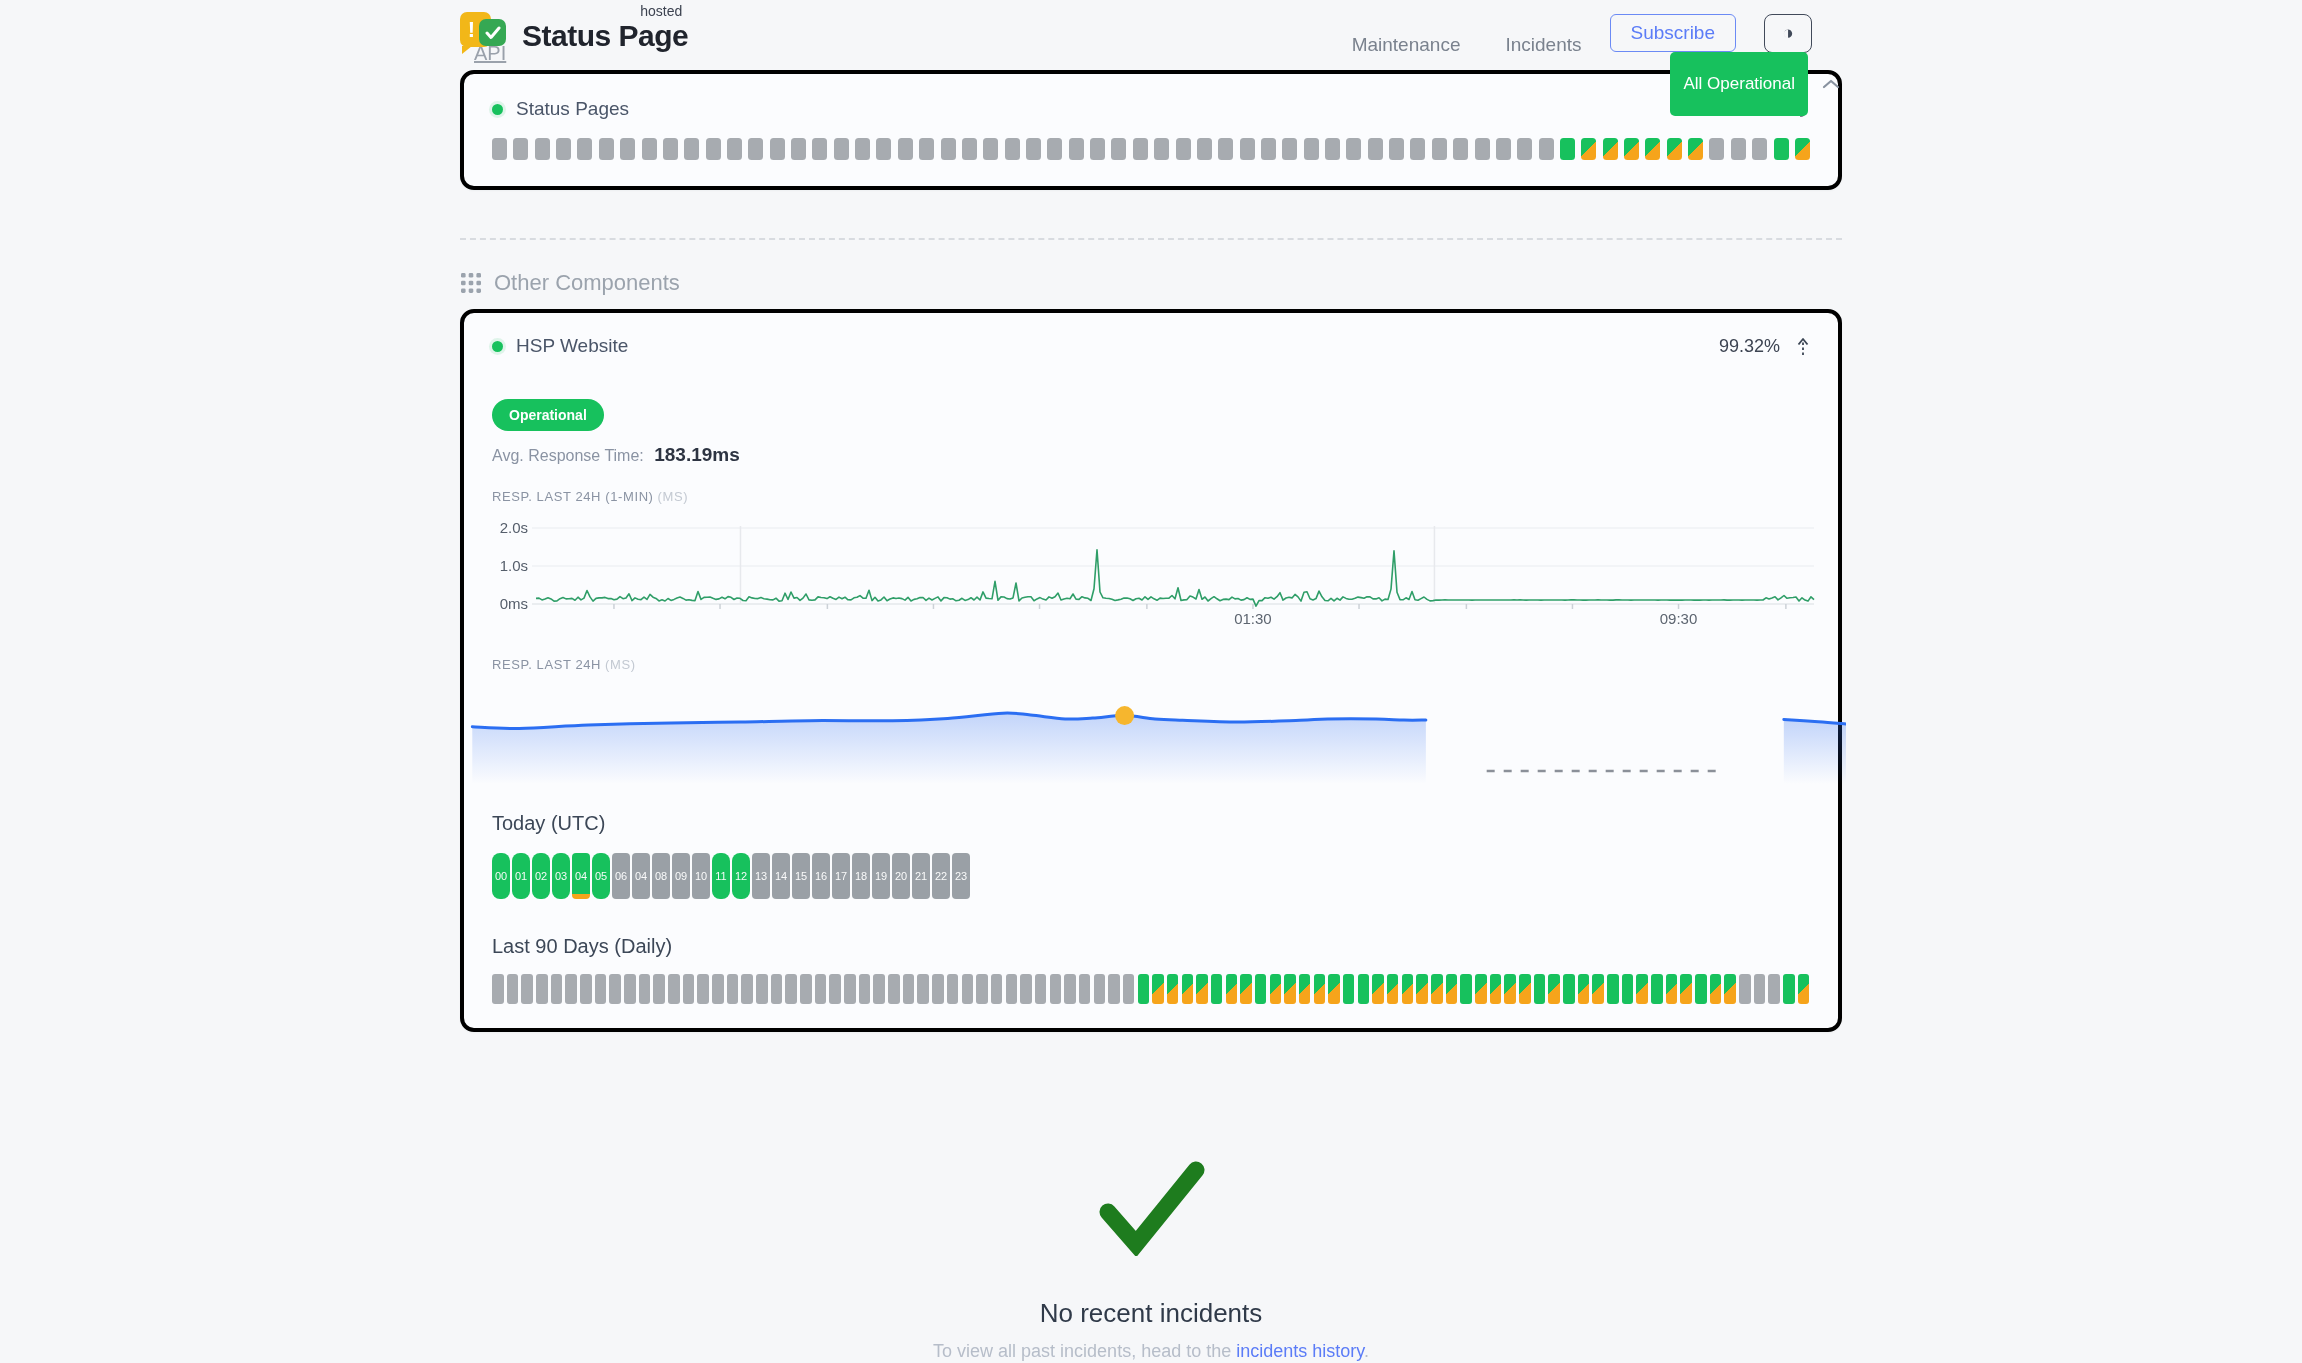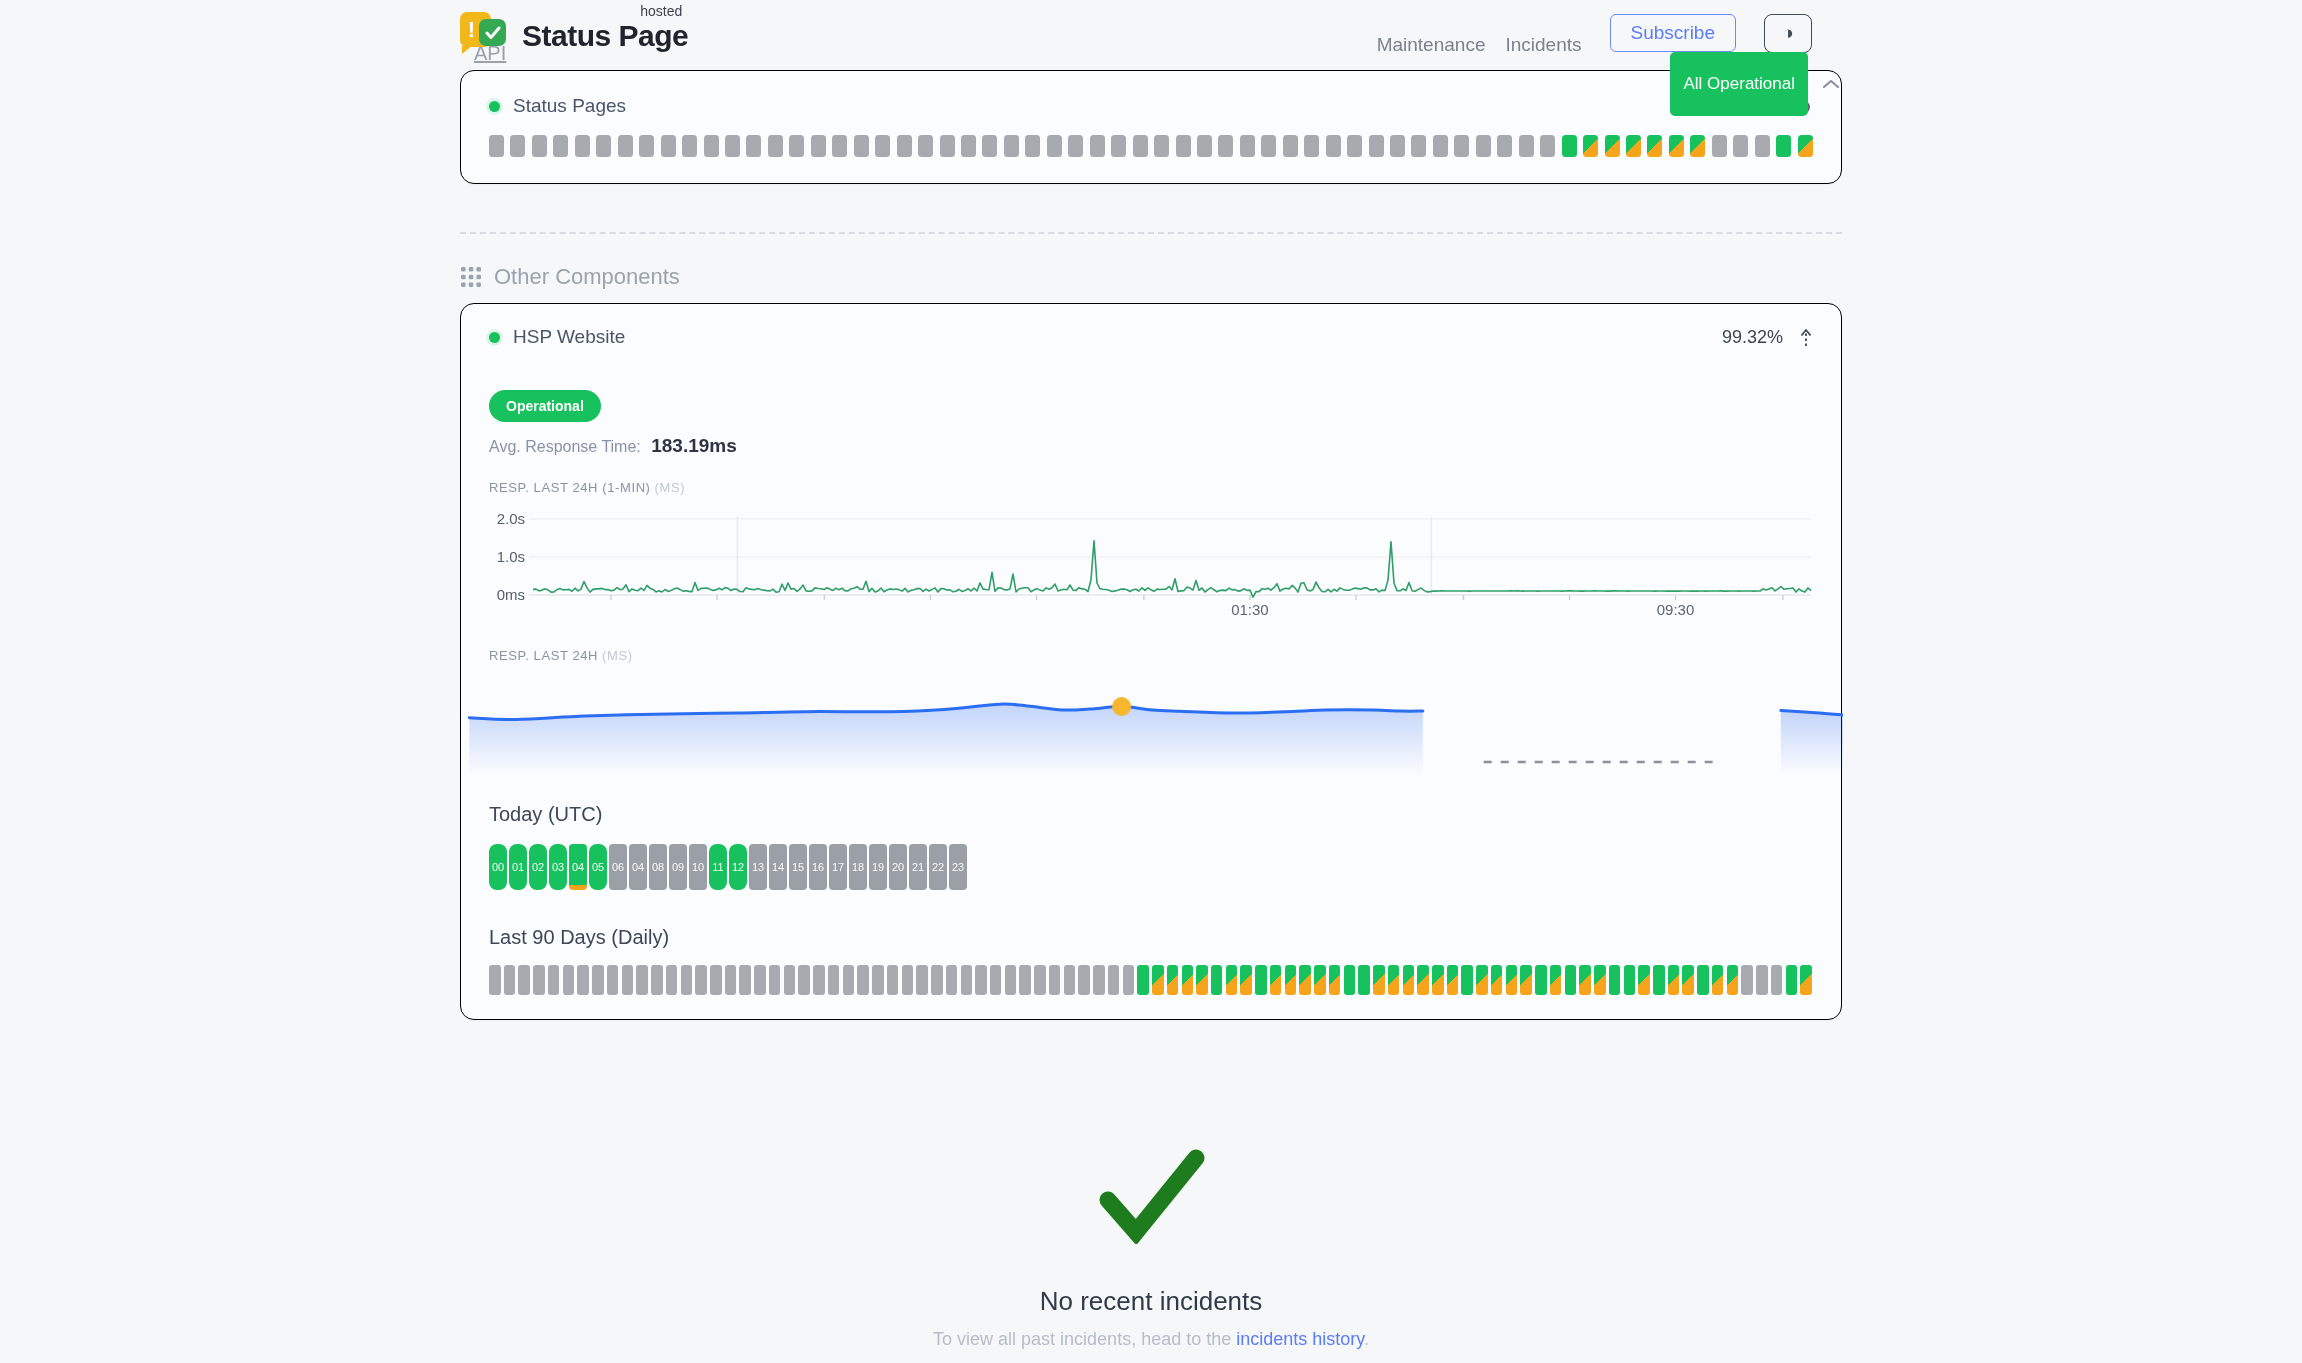--- a/index.html
+++ b/index.html
@@ -17,32 +17,32 @@
   .brand{display:flex;align-items:center;gap:14px;cursor:pointer;}
   .logo-ic{position:relative;width:48px;height:46px;}
   .logo-bubble{position:absolute;left:0;top:2px;width:31px;height:35px;background:#f2b718;border-radius:7px;color:#fff;
     font-weight:bold;font-size:22px;display:flex;align-items:center;justify-content:center;padding-right:8px;}
   .logo-bubble:after{content:"";position:absolute;left:2px;bottom:-7px;width:0;height:0;border-left:10px solid #f2b718;border-bottom:8px solid transparent;}
   .logo-check{position:absolute;left:19px;top:9px;width:27px;height:27px;background:#35a853;border-radius:7px;display:flex;align-items:center;justify-content:center;}
   .brand-text{position:relative;padding-top:6px;}
   .brand-name{font-size:30px;font-weight:800;color:#20242d;letter-spacing:-0.5px;}
   .hosted{position:absolute;top:-10px;right:6px;font-size:14px;color:#3c4250;font-weight:500;}
   .hdr-right{display:flex;align-items:center;gap:28px;padding-right:30px;}
-  nav{display:flex;gap:20px;margin-top:24px;}
+  nav{display:flex;gap:45px;margin-top:24px;}
   .nav-link{font-size:19px;color:#7a828e;cursor:pointer;}
   .btn-subscribe{background:transparent;border:1.5px solid #6b8af5;color:#5b7cf7;font-size:19px;border-radius:6px;
     padding:7px 20px;cursor:pointer;font-family:inherit;}
   .btn-theme{background:transparent;border:1.5px solid #414a5a;color:#414a5a;border-radius:8px;width:48px;height:39px;
     font-size:19px;cursor:pointer;display:flex;align-items:center;justify-content:center;font-family:inherit;}
   .status-strip{position:absolute;top:52px;right:2px;display:flex;align-items:center;gap:14px;}
   .badge-all{background:var(--c-green);color:#fff;font-size:17px;font-weight:500;border-radius:5px;padding:22px 13px;}
 
   
   .section-label{font-size:20px;color:#9aa1ab;margin:-14px 0 0 14px;height:24px;text-decoration:underline;}
-  .card{background:#fbfcfe;border:1px solid #000000;border-radius:14px;box-shadow:0 1px 2px rgba(30,40,60,0.04);}
+  .card{background:#fbfcfe;border:4px solid #000000;border-radius:14px;box-shadow:0 1px 2px rgba(30,40,60,0.04);}
   .api-card{margin-top:4px;padding:24px 28px 26px 28px;}
   .comp-row{display:flex;justify-content:space-between;align-items:center;}
   .comp-left{display:flex;align-items:center;gap:13px;}
   .dot{width:11px;height:11px;border-radius:50%;background:var(--c-green);box-shadow:0 0 0 3px rgba(23,193,93,0.12);}
   .comp-name{font-size:19px;color:#4a5568;font-weight:500;}
   .comp-right{display:flex;align-items:center;gap:16px;}
   .pct{font-size:18px;color:#3d4452;}
   .icon-btn{background:none;border:none;cursor:pointer;display:flex;align-items:center;padding:0;}
 
   .bar-row{display:flex;justify-content:space-between;margin-top:18px;height:22px;}

